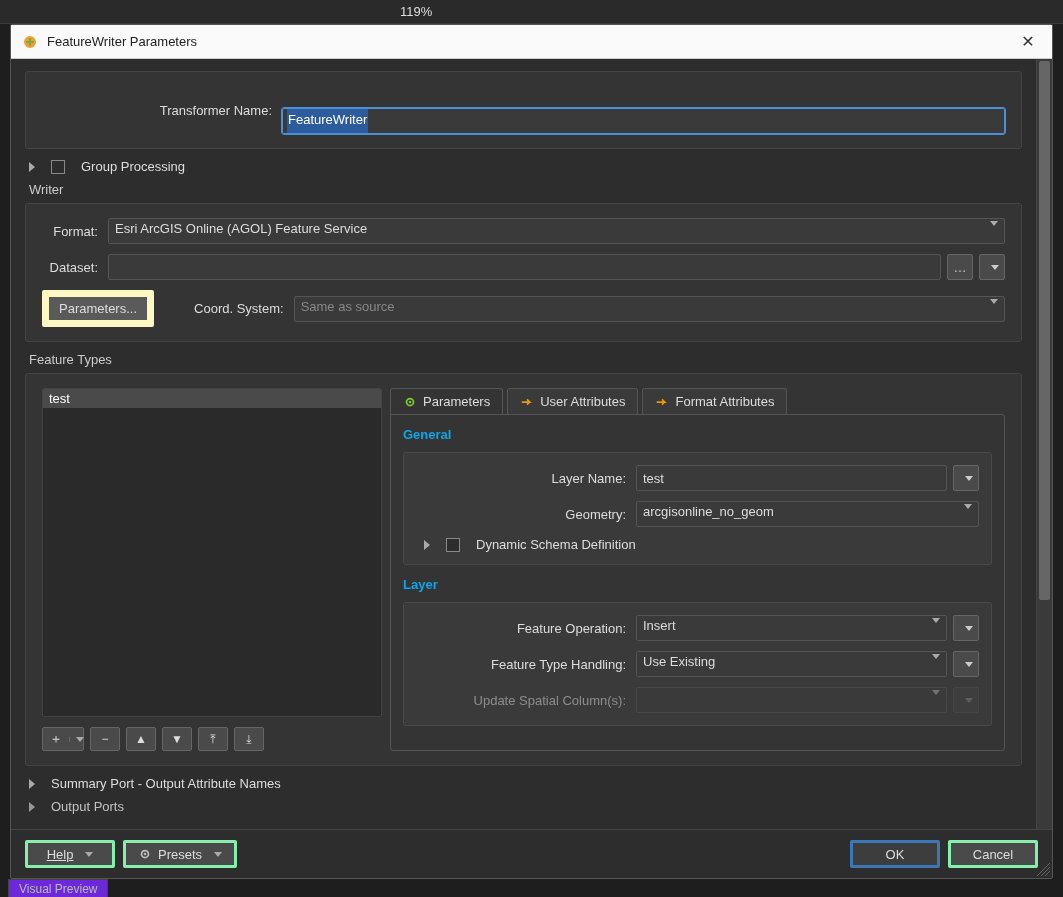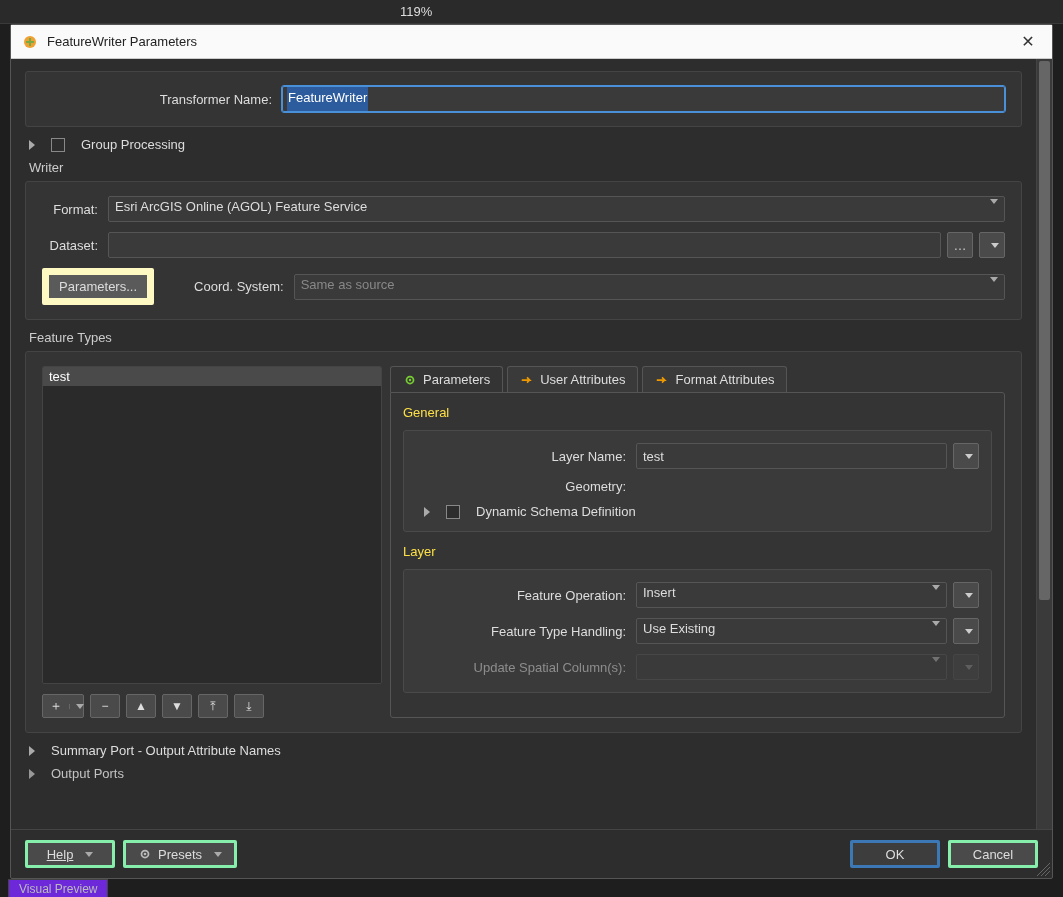--- a/index.html
+++ b/index.html
@@ -58,21 +58,21 @@
 .tool.split { width:42px; display:flex;}
 .tool.split .main{flex:1;display:flex;align-items:center;justify-content:center;}
 .tool.split .dd{width:14px;border-left:1px solid #666;display:flex;align-items:center;justify-content:center;}
 
 .ft-right { flex:1; padding-left:8px; }
 .tabs { display:flex; gap:4px; }
 .tab { background:#3a3a3a; border:1px solid #555; border-bottom:none; padding:5px 12px; border-radius:3px 3px 0 0; display:flex; align-items:center; gap:6px; cursor:pointer; color:#ddd;}
 .tab.active { background:#343434; }
 .tab .gicon{width:14px;height:14px;}
 .tabbody { border:1px solid #555; background:#343434; border-radius:0 3px 3px 3px; padding:12px;}
-.subhead { color:#fde047; margin-bottom:10px; }
+.subhead { color:#0ea5e9; margin-bottom:10px;font-weight:bold; }
 .sub { background:#3a3a3a; border:1px solid #4a4a4a; border-radius:3px; padding:12px; margin-bottom:12px;}
 .sub .row .label { width:210px; }
 .disabled { opacity:0.5; }
 
 .footer { display:flex; align-items:center; padding:10px 14px; gap:8px; border-top:1px solid #444;}
 .footer .spacer { flex:1; }
 .fbtn { min-width:90px; height:28px; background:#4a4a4a; border:3px solid #86efac; color:#ddd; border-radius:2px; display:flex; align-items:center; justify-content:center; cursor:pointer; gap:6px; padding:0 12px;}
 .fbtn.ok { border-color:#3b78b5; background:#3d3d3d;}
 .gear{width:14px;height:14px;display:inline-block;}
 .resize { position:absolute; right:2px; bottom:2px; width:14px;height:14px; background:
@@ -98,21 +98,21 @@
     <span class="title">FeatureWriter Parameters</span>
     <span class="close">✕</span>
   </div>
 
   <div class="content-wrap">
   <div class="content">
 
     <div class="grp">
       <div class="row">
         <span class="label label-w">Transformer Name:</span>
-        <div class="focus" style="flex:1;background:#3a3a3a;border:1px solid #4a90d9;outline:1px solid #4a90d9;height:26px;padding:0 4px;border-radius:2px;display:flex;">
+        <div class="focus" style="flex:1;background:#3a3a3a;border:1px solid #4a90d9;outline:1px solid #4a90d9;height:26px;padding:0 4px;border-radius:2px;display:flex;margin-top:22px;">
           <span class="selected-text">FeatureWriter</span>
         </div>
       </div>
     </div>
 
     <div class="expander">
       <span class="tri"></span>
       <span class="chk"></span>
       <span>Group Processing</span>
     </div>
@@ -194,20 +194,24 @@
           <div class="sub">
             <div class="row">
               <span class="label">Layer Name:</span>
               <input type="text" value="test" style="">
               <div class="sq-btn">
                     <span class="caret"></span>
                   </div>
             </div>
             <div class="row">
               <span class="label">Geometry:</span>
+              <div class="select">
+                <span>arcgisonline_no_geom</span>
+                    <span class="caret"></span>
+              </div>
             </div>
             <div class="expander" style="margin:4px 0 0 8px">
               <span class="tri"></span>
               <span class="chk"></span>
               <span>Dynamic Schema Definition</span>
             </div>
           </div>
 
           <div class="subhead">Layer</div>
           <div class="sub">

